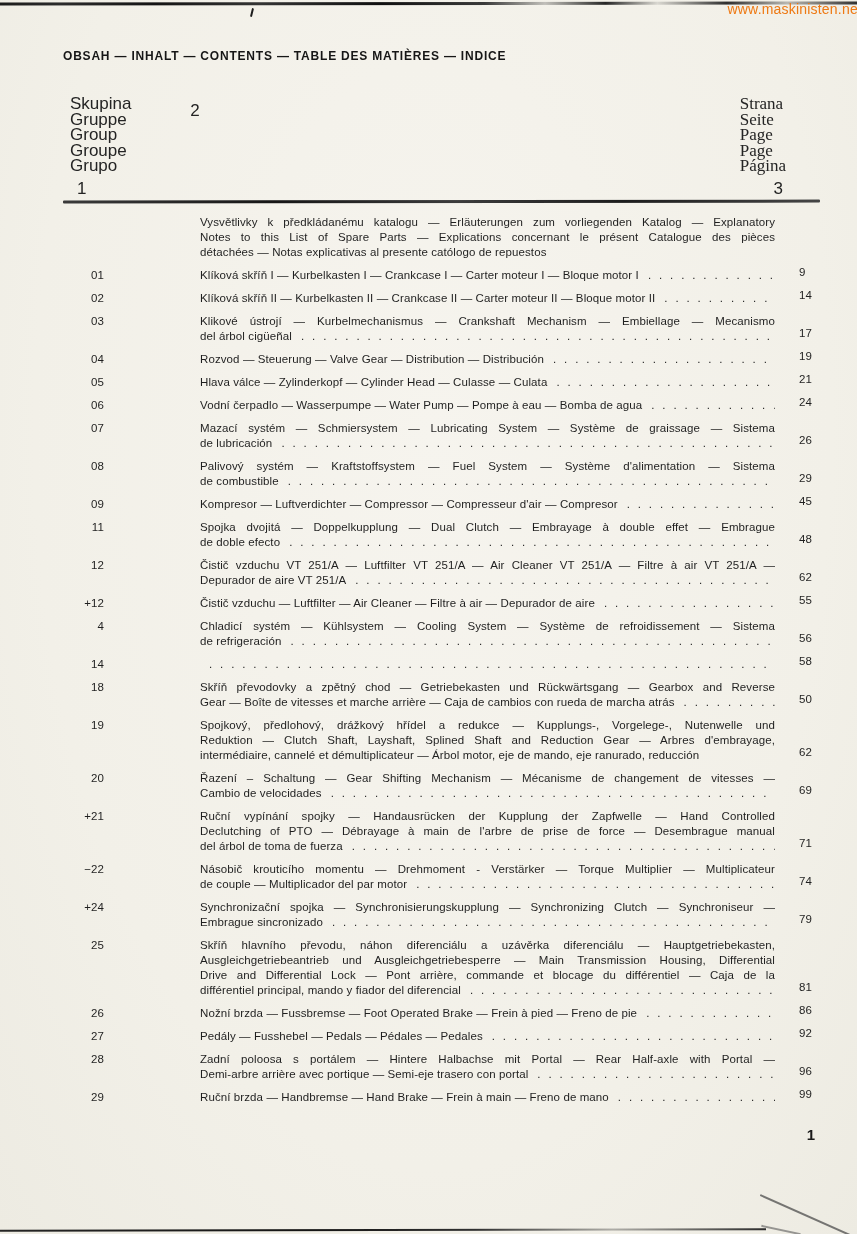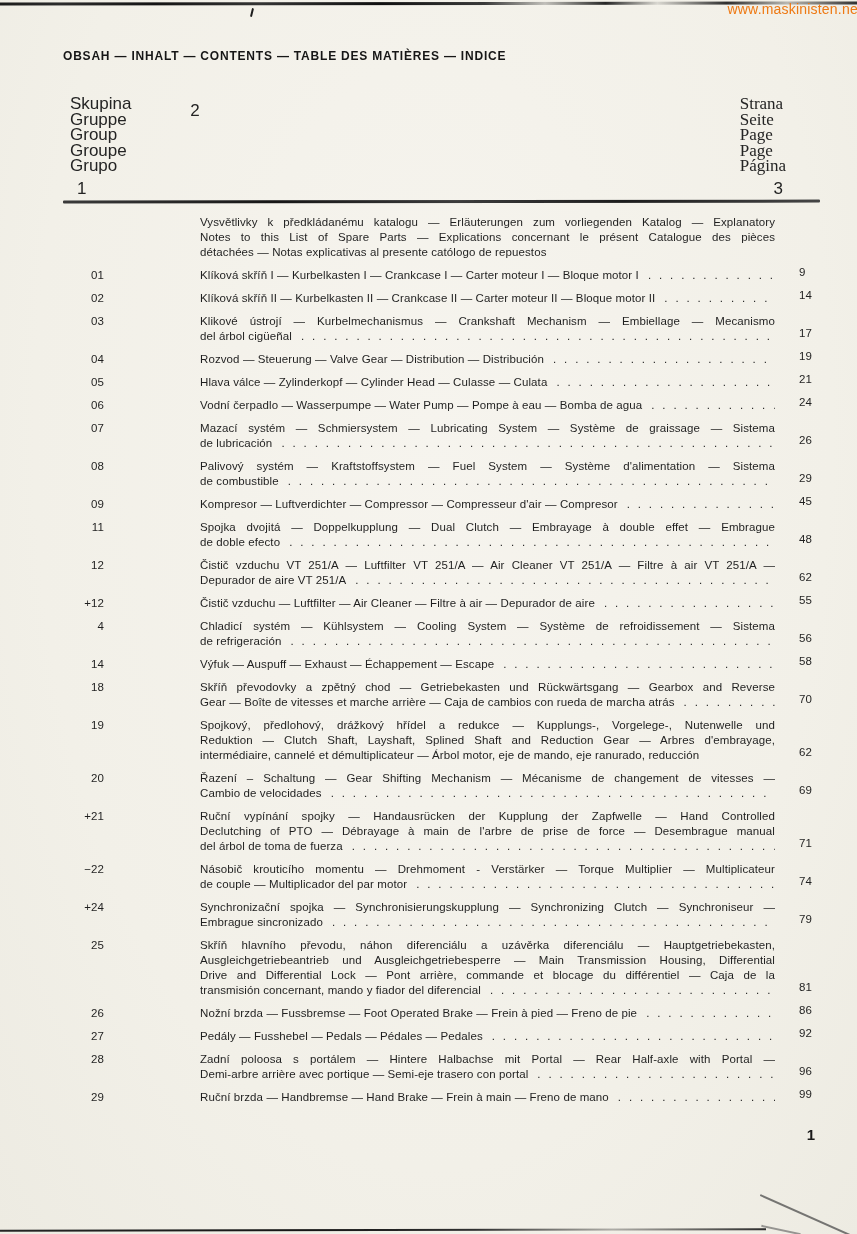--- a/index.html
+++ b/index.html
@@ -246,36 +246,35 @@
             <span class="txt">de refrigeración</span>
             <span class="dots">. . . . . . . . . . . . . . . . . . . . . . . . . . . . . . . . . . . . . . . . . . . . . . . . . . . . . . . . . . . . . . . . . . . . . . </span>
           </div>
         </div>
         <div class="col-page">56</div>
       </div>
       <div class="row">
         <div class="col-group"><span class="gnum">14</span></div>
         <div class="col-desc">
           <div class="line with-dots">
-            <span class="txt">Výfuk — Auspuff — Exhaust — Échappement — Escape</span>
             <span class="dots">. . . . . . . . . . . . . . . . . . . . . . . . . . . . . . . . . . . . . . . . . . . . . . . . . . . . . . . . . . . . . . . . . . . . . . </span>
           </div>
         </div>
         <div class="col-page">58</div>
       </div>
       <div class="row">
         <div class="col-group"><span class="gnum">18</span></div>
         <div class="col-desc">
           <div class="line fill">Skříň převodovky a zpětný chod — Getriebekasten und Rückwärtsgang — Gearbox and Reverse</div>
           <div class="line with-dots">
             <span class="txt">Gear — Boîte de vitesses et marche arrière — Caja de cambios con rueda de marcha atrás</span>
             <span class="dots">. . . . . . . . . . . . . . . . . . . . . . . . . . . . . . . . . . . . . . . . . . . . . . . . . . . . . . . . . . . . . . . . . . . . . . </span>
           </div>
         </div>
-        <div class="col-page">70</div>
+        <div class="col-page">50</div>
       </div>
       <div class="row">
         <div class="col-group"><span class="gnum">19</span></div>
         <div class="col-desc">
           <div class="line fill">Spojkový, předlohový, drážkový hřídel a redukce — Kupplungs-, Vorgelege-, Nutenwelle und</div>
           <div class="line fill">Reduktion — Clutch Shaft, Layshaft, Splined Shaft and Reduction Gear — Arbres d'embrayage,</div>
           <div class="line">intermédiaire, cannelé et démultiplicateur — Árbol motor, eje de mando, eje ranurado, reducción</div>
         </div>
         <div class="col-page">62</div>
       </div>
@@ -324,21 +323,21 @@
         </div>
         <div class="col-page">79</div>
       </div>
       <div class="row">
         <div class="col-group"><span class="gnum">25</span></div>
         <div class="col-desc">
           <div class="line fill">Skříň hlavního převodu, náhon diferenciálu a uzávěrka diferenciálu — Hauptgetriebekasten,</div>
           <div class="line fill">Ausgleichgetriebeantrieb und Ausgleichgetriebesperre — Main Transmission Housing, Differential</div>
           <div class="line fill">Drive and Differential Lock — Pont arrière, commande et blocage du différentiel — Caja de la</div>
           <div class="line with-dots">
-            <span class="txt">transmisión concernant, mando y fiador del diferencial</span>
+            <span class="txt">différentiel principal, mando y fiador del diferencial</span>
             <span class="dots">. . . . . . . . . . . . . . . . . . . . . . . . . . . . . . . . . . . . . . . . . . . . . . . . . . . . . . . . . . . . . . . . . . . . . . </span>
           </div>
         </div>
         <div class="col-page">81</div>
       </div>
       <div class="row">
         <div class="col-group"><span class="gnum">26</span></div>
         <div class="col-desc">
           <div class="line with-dots">
             <span class="txt">Nožní brzda — Fussbremse — Foot Operated Brake — Frein à pied — Freno de pie</span>

